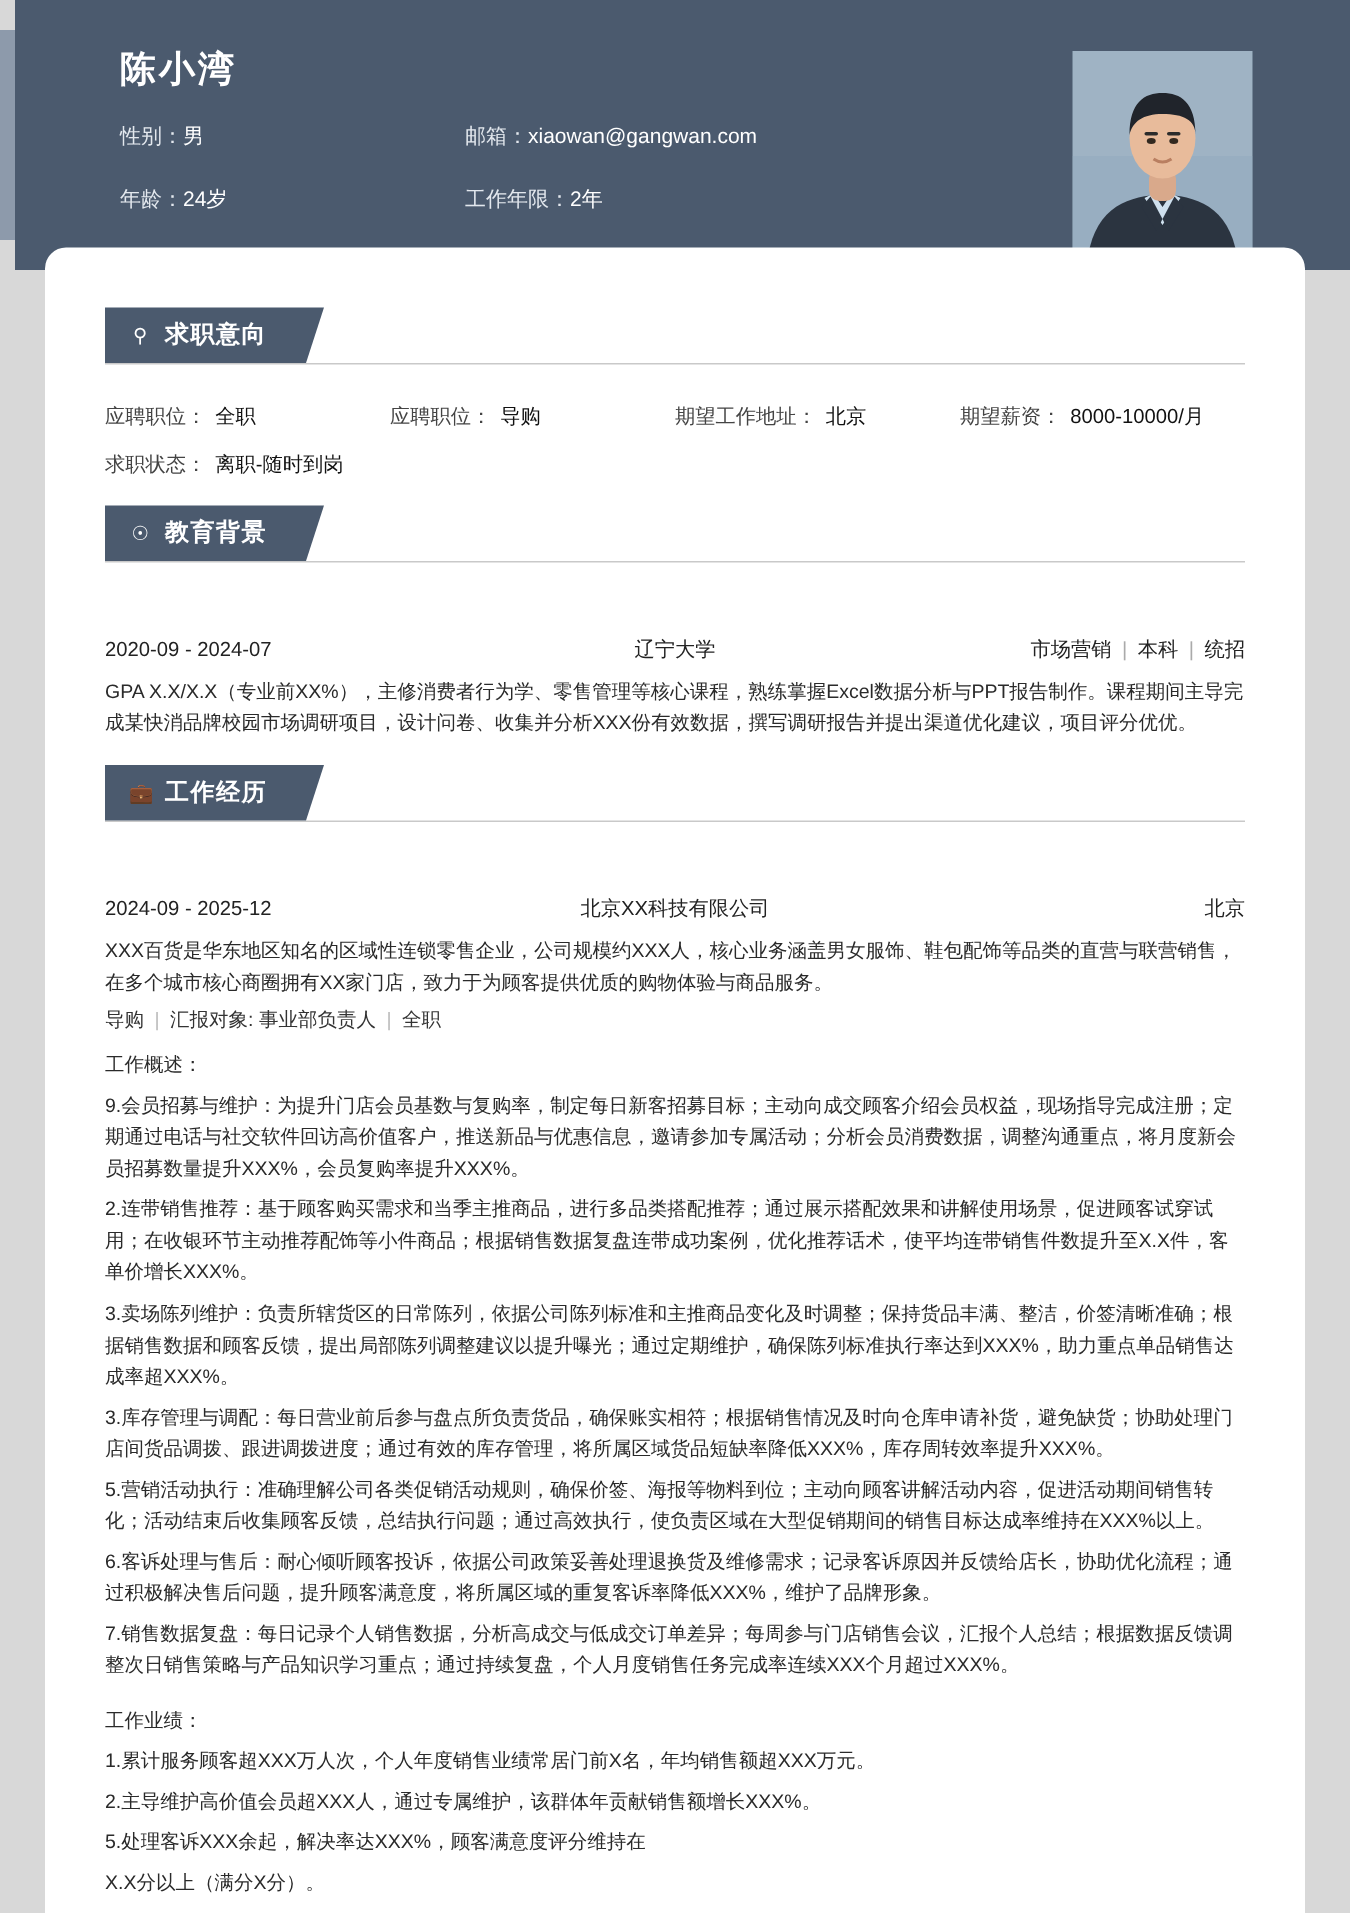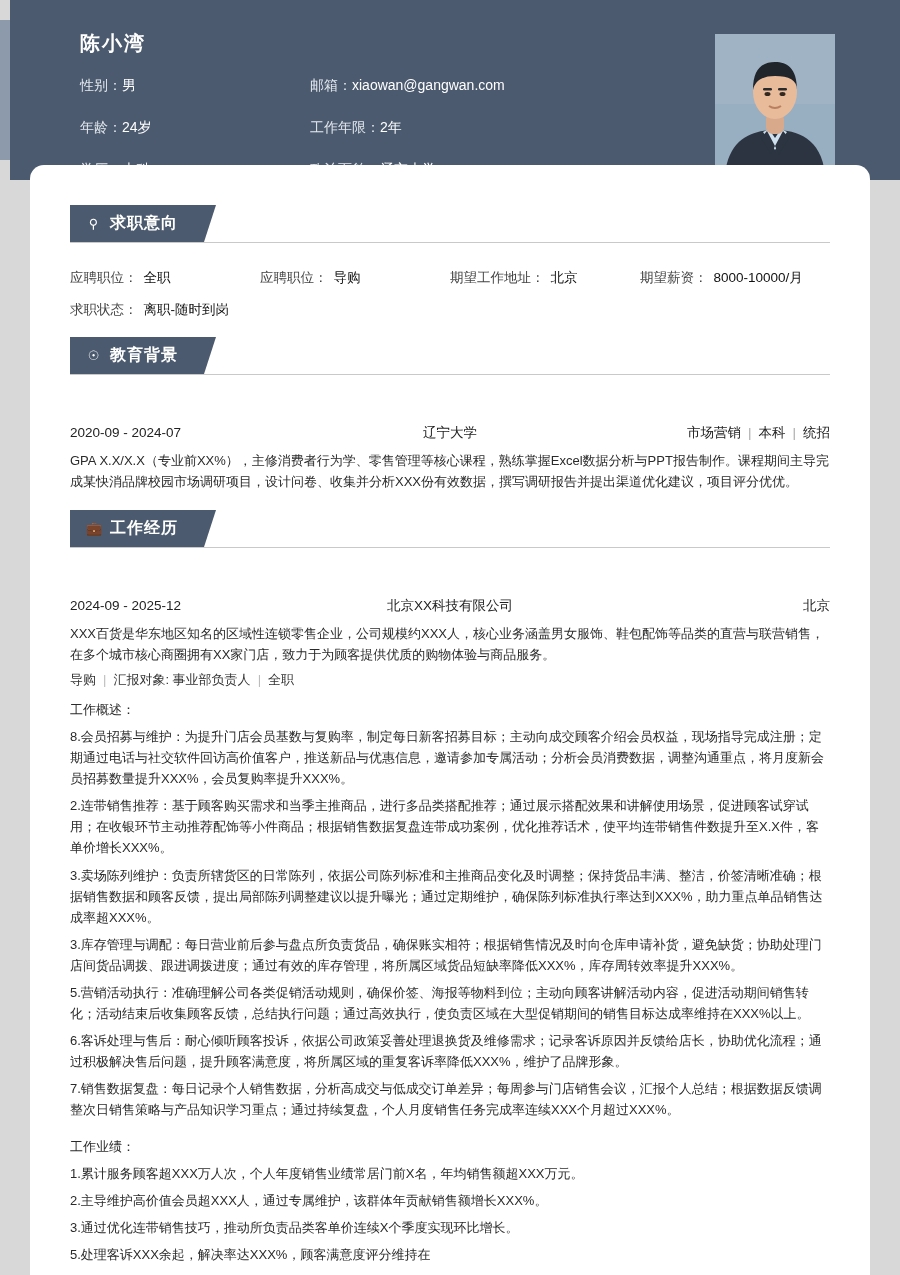--- a/index.html
+++ b/index.html
@@ -29,21 +29,21 @@
     top: 20px;
     width: 10px;
     height: 140px;
     background: #8d9aab;
   }
   .header-inner {
     padding: 30px 0 0 70px;
     color: #ffffff;
   }
   .name {
-    font-size: 20px;
+    font-size: 24px;
     font-weight: bold;
     letter-spacing: 2px;
     margin-bottom: 20px;
   }
   .info-grid {
     display: grid;
     grid-template-columns: 230px auto;
     row-gap: 24px;
     font-size: 14px;
     color: #eef1f4;
@@ -279,34 +279,33 @@
         <div class="entry-right">北京</div>
       </div>
 
       <div class="body-text">XXX百货是华东地区知名的区域性连锁零售企业，公司规模约XXX人，核心业务涵盖男女服饰、鞋包配饰等品类的直营与联营销售，在多个城市核心商圈拥有XX家门店，致力于为顾客提供优质的购物体验与商品服务。</div>
 
       <div class="meta-line">
         <span>导购</span><span class="sep">|</span><span>汇报对象: 事业部负责人</span><span class="sep">|</span><span>全职</span>
       </div>
 
       <div class="body-text">工作概述：</div>
-      <div class="body-text">8.会员招募与维护：为提升门店会员基数与复购率，制定每日新客招募目标；主动向成交顾客介绍会员权益，现场指导完成注册；定期通过电话与社交软件回访高价值客户，推送新品与优惠信息，邀请参加专属活动；分析会员消费数据，调整沟通重点，将月度新会员招募数量提升XXX%，会员复购率提升XXX%。</div>
+      <div class="body-text">9.会员招募与维护：为提升门店会员基数与复购率，制定每日新客招募目标；主动向成交顾客介绍会员权益，现场指导完成注册；定期通过电话与社交软件回访高价值客户，推送新品与优惠信息，邀请参加专属活动；分析会员消费数据，调整沟通重点，将月度新会员招募数量提升XXX%，会员复购率提升XXX%。</div>
       <div class="body-text">2.连带销售推荐：基于顾客购买需求和当季主推商品，进行多品类搭配推荐；通过展示搭配效果和讲解使用场景，促进顾客试穿试用；在收银环节主动推荐配饰等小件商品；根据销售数据复盘连带成功案例，优化推荐话术，使平均连带销售件数提升至X.X件，客单价增长XXX%。</div>
       <div class="body-text">3.卖场陈列维护：负责所辖货区的日常陈列，依据公司陈列标准和主推商品变化及时调整；保持货品丰满、整洁，价签清晰准确；根据销售数据和顾客反馈，提出局部陈列调整建议以提升曝光；通过定期维护，确保陈列标准执行率达到XXX%，助力重点单品销售达成率超XXX%。</div>
       <div class="body-text">3.库存管理与调配：每日营业前后参与盘点所负责货品，确保账实相符；根据销售情况及时向仓库申请补货，避免缺货；协助处理门店间货品调拨、跟进调拨进度；通过有效的库存管理，将所属区域货品短缺率降低XXX%，库存周转效率提升XXX%。</div>
       <div class="body-text">5.营销活动执行：准确理解公司各类促销活动规则，确保价签、海报等物料到位；主动向顾客讲解活动内容，促进活动期间销售转化；活动结束后收集顾客反馈，总结执行问题；通过高效执行，使负责区域在大型促销期间的销售目标达成率维持在XXX%以上。</div>
       <div class="body-text">6.客诉处理与售后：耐心倾听顾客投诉，依据公司政策妥善处理退换货及维修需求；记录客诉原因并反馈给店长，协助优化流程；通过积极解决售后问题，提升顾客满意度，将所属区域的重复客诉率降低XXX%，维护了品牌形象。</div>
       <div class="body-text">7.销售数据复盘：每日记录个人销售数据，分析高成交与低成交订单差异；每周参与门店销售会议，汇报个人总结；根据数据反馈调整次日销售策略与产品知识学习重点；通过持续复盘，个人月度销售任务完成率连续XXX个月超过XXX%。</div>
 
       <div class="block-gap"></div>
 
       <div class="body-text">工作业绩：</div>
       <div class="body-text">1.累计服务顾客超XXX万人次，个人年度销售业绩常居门前X名，年均销售额超XXX万元。</div>
       <div class="body-text">2.主导维护高价值会员超XXX人，通过专属维护，该群体年贡献销售额增长XXX%。</div>
-      <div class="body-text">3.通过优化连带销售技巧，推动所负责品类客单价连续X个季度实现环比增长。</div>
       <div class="body-text">5.处理客诉XXX余起，解决率达XXX%，顾客满意度评分维持在</div>
       <div class="body-text">X.X分以上（满分X分）。</div>
 
       <div class="block-gap"></div>
 
       <div class="body-text">主动离职，希望有更多的工作挑战和发展机会</div>
     </div>
 
   </div>
 </div>

